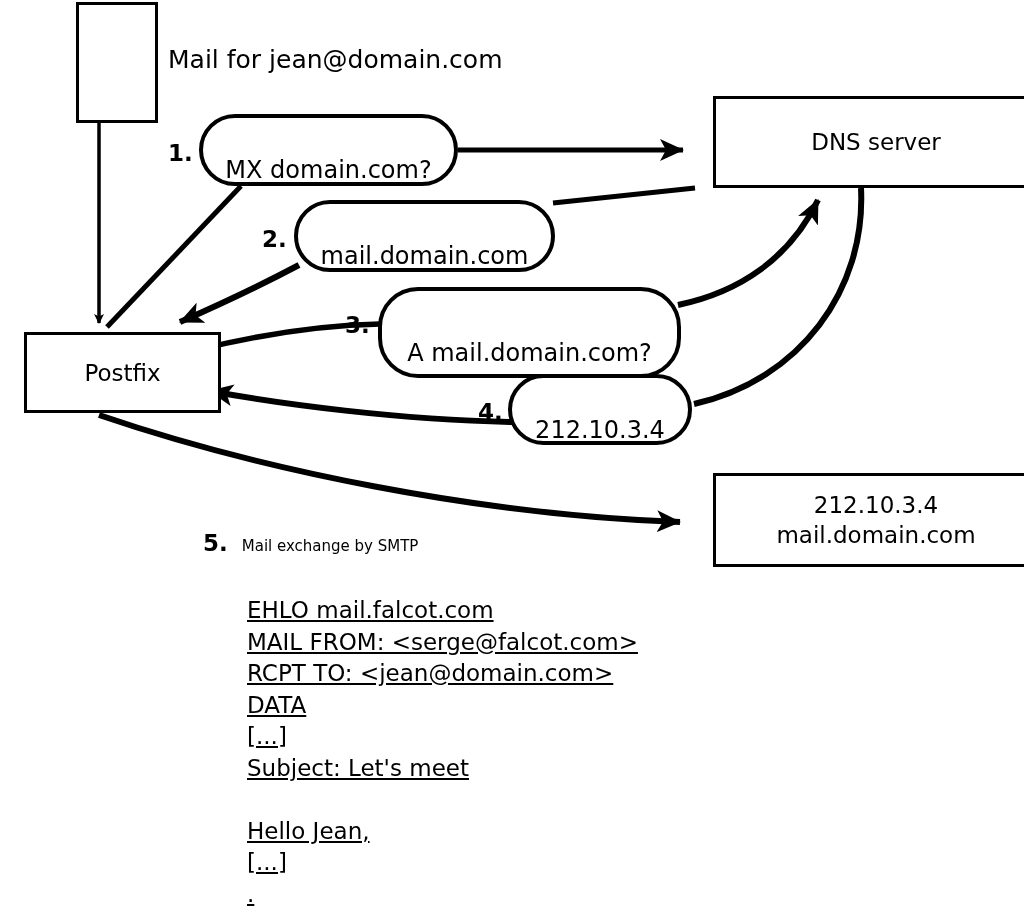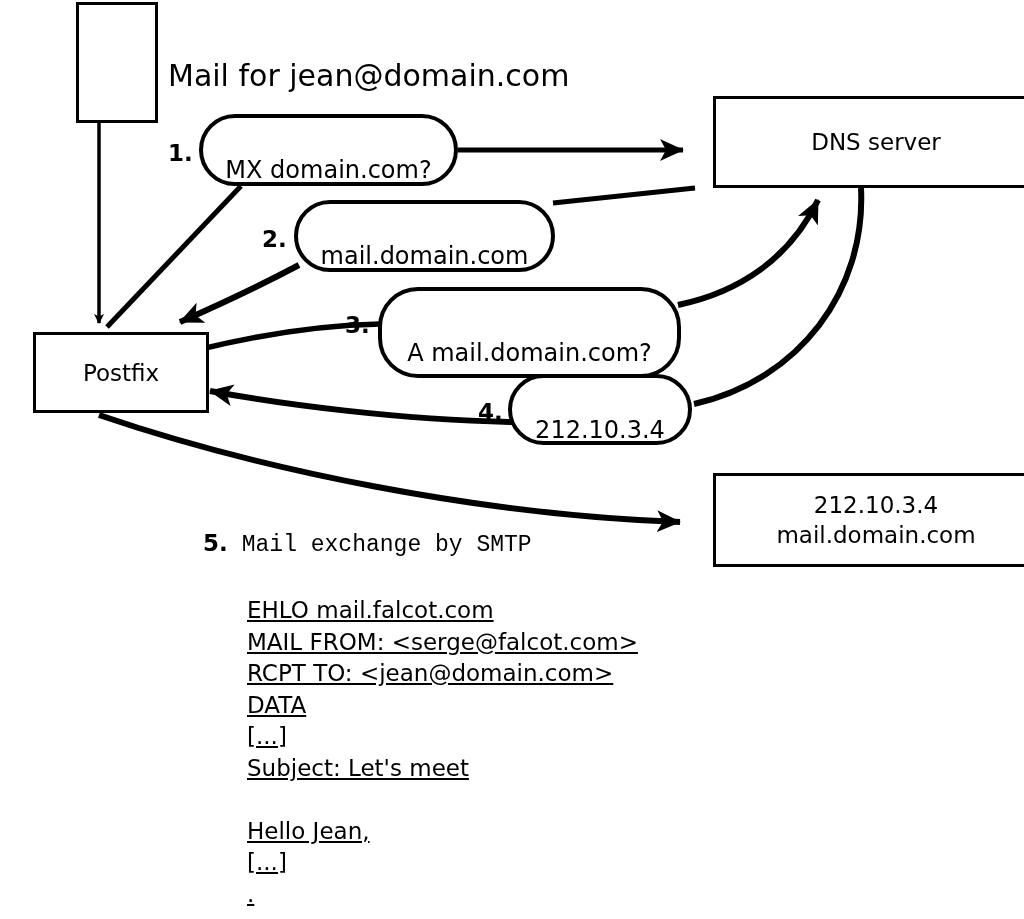--- a/index.html
+++ b/index.html
@@ -48,23 +48,23 @@
     white-space: pre-line;
   }
   
   #node-client {
     left: 58px;
     top: 2px;
     width: 82px;
     height: 121px;
   }
   #node-postfix {
-    left: 15px;
+    left: 6px;
     top: 332px;
-    width: 176px;
+    width: 197px;
     height: 81px;
   }
   #node-dns {
     left: 695px;
     top: 96px;
     width: 326px;
     height: 92px;
   }
   #node-target {
     left: 695px;
@@ -102,42 +102,41 @@
     white-space: nowrap;
   }
   #step-1 { left: 168px; top: 140px; }
   #step-2 { left: 262px; top: 226px; }
   #step-3 { left: 345px; top: 312px; }
   #step-4 { left: 478px; top: 399px; }
 
   #caption-mail {
     position: absolute;
     left: 168px;
-    top: 58px;
-    font-size: 30px;
+    top: 45px;
+    font-size: 25px;
     white-space: nowrap;
     z-index: 4;
   }
   #step-5-row {
     position: absolute;
     left: 203px;
     top: 530px;
     z-index: 4;
     display: flex;
     align-items: baseline;
     white-space: nowrap;
   }
   #step-5-num {
     font-size: 23px;
     font-weight: bold;
     margin-right: 14px;
   }
   #step-5-text {
-    font-size: 23px;
-    font-family: Liberation Mono, monospace;
+    font-size: 15px;
   }
   #smtp-transcript {
     position: absolute;
     left: 247px;
     top: 595px;
     font-size: 23px;
     line-height: 31.5px;
     white-space: pre;
     z-index: 4;
     text-decoration: underline;

